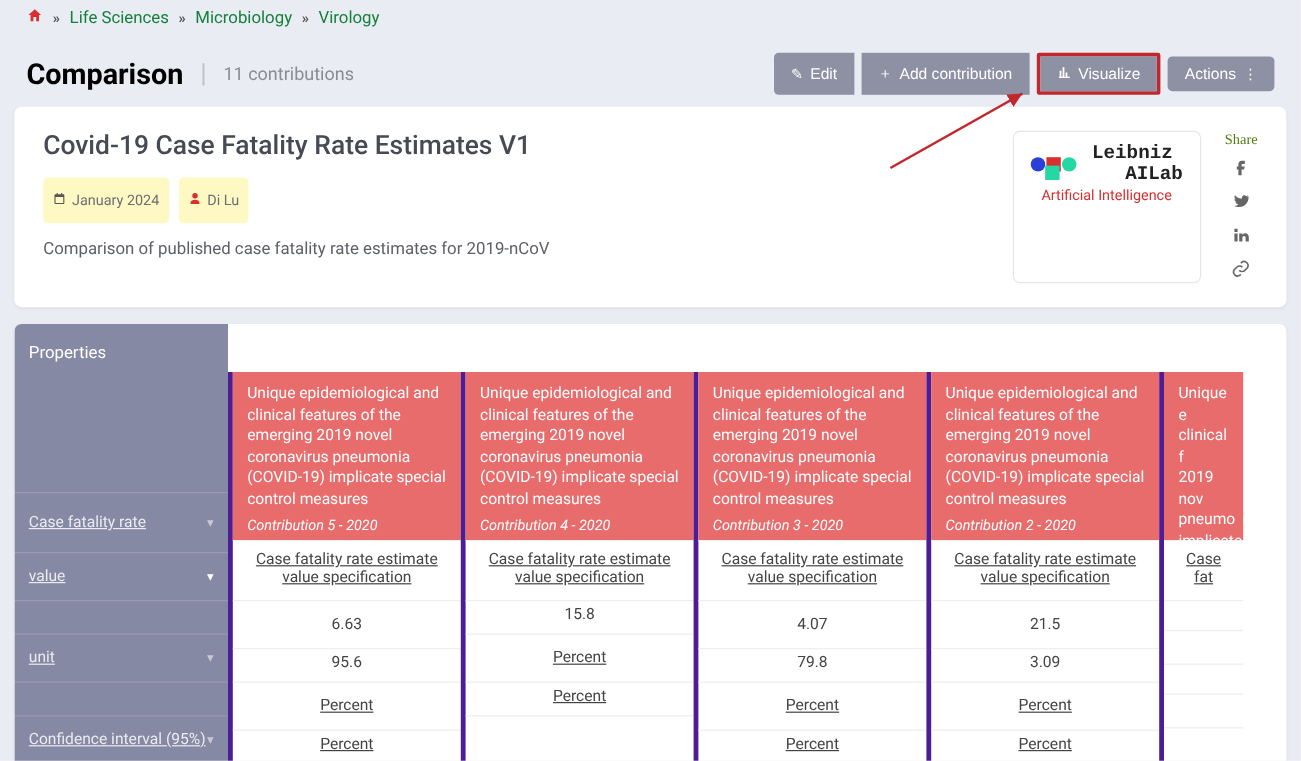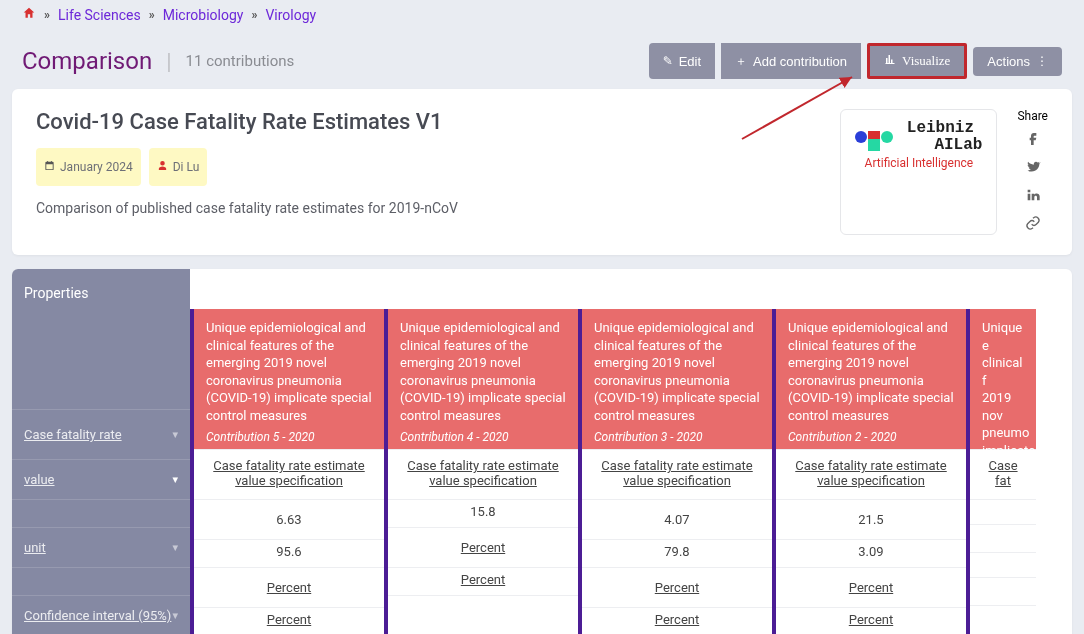--- a/index.html
+++ b/index.html
@@ -13,44 +13,44 @@
     overflow: hidden;
   }
   .page-container { padding: 0 12px; }
   .breadcrumb {
     display: flex; align-items: center; gap: 8px;
     padding: 6px 10px;
     font-size: 14px;
   }
   .breadcrumb .home-icon { color: #d83030; }
   .breadcrumb .chevrons { color: #555; font-weight: 700; font-size: 12px; }
-  .breadcrumb a { color: #6d28d9; text-decoration: none; }
+  .breadcrumb a { color: #15803d; text-decoration: none; }
 
   .title-row {
     display: flex; align-items: center; padding: 14px 10px 10px 10px;
   }
-  .title-row h2 { color: #701a75; font-weight: 400; font-size: 24px; margin-right: 14px; }
+  .title-row h2 { color: #000000; font-weight: 700; font-size: 24px; margin-right: 14px; }
   .title-row .divider { color: #c0c2c6; margin-right: 14px; font-size: 22px; }
   .title-row .sub { color: #8a8c92; font-size: 15px; }
   .title-row .spacer { flex: 1; }
 
   .btn-group { display: flex; gap: 6px; }
   .btn {
     background: #8e90a4;
     color: #fff;
     border: none;
     padding: 7px 14px;
     border-radius: 4px;
     font-size: 13px;
     cursor: pointer;
     display: flex; align-items: center; gap: 6px;
   }
   .btn-group .btn { border-radius: 0; }
   .btn-group .btn:first-child { border-radius: 4px 0 0 4px; }
-  .btn-group .btn:last-child { border-radius: 0 4px 4px 0; font-family: Liberation Serif, serif; }
+  .btn-group .btn:last-child { border-radius: 0 4px 4px 0; }
   .btn .icon { font-size: 12px; }
 
   .highlight-box { border: 3px solid #c1272d; border-radius: 2px; }
   .arrow-svg { position: absolute; pointer-events: none; }
 
   .card {
     background: #fff;
     border-radius: 6px;
     box-shadow: 0 1px 3px rgba(0,0,0,.05);
     padding: 20px 24px;
@@ -72,21 +72,21 @@
     display: flex; flex-direction: column; align-items: center;
     border: 1px solid #e5e6e9; border-radius: 6px; padding: 10px 14px;
     min-width: 150px;
   }
   .logo-row { display: flex; align-items: center; gap: 1px; }
   .logo-shape { width: 12px; height: 12px; display: inline-block; }
   .logo-text { font-family: "Courier New", monospace; font-weight: 700; font-size: 16px; line-height: 1.05; color: #222; margin-left: 4px; text-align: center; }
   .logo-sub { color: #d83030; font-size: 12px; margin-top: 6px; }
 
   .share-col { display: flex; flex-direction: column; align-items: center; gap: 8px; color: #666; }
-  .share-col .share-label { font-size: 12px; color: #000000; }
+  .share-col .share-label { font-size: 12px; color: #4d7c0f; font-family: Liberation Serif, serif; }
   .share-col .sicon { font-size: 16px; cursor: pointer; }
 
   .comparison-wrap { margin-top: 14px; background: #fff; border-radius: 6px; overflow: hidden; box-shadow: 0 1px 3px rgba(0,0,0,.05); }
   .comp-table { display: flex; }
   .prop-col {
     width: 178px; flex-shrink: 0;
     background: #8589a3; color: #fff;
   }
   .prop-head { padding: 16px 12px; font-size: 14px; height: 140px;}
   .prop-row { padding: 12px 12px; font-size: 13px; border-top: 1px solid rgba(255,255,255,.15); display: flex; align-items: center; justify-content: space-between; }

